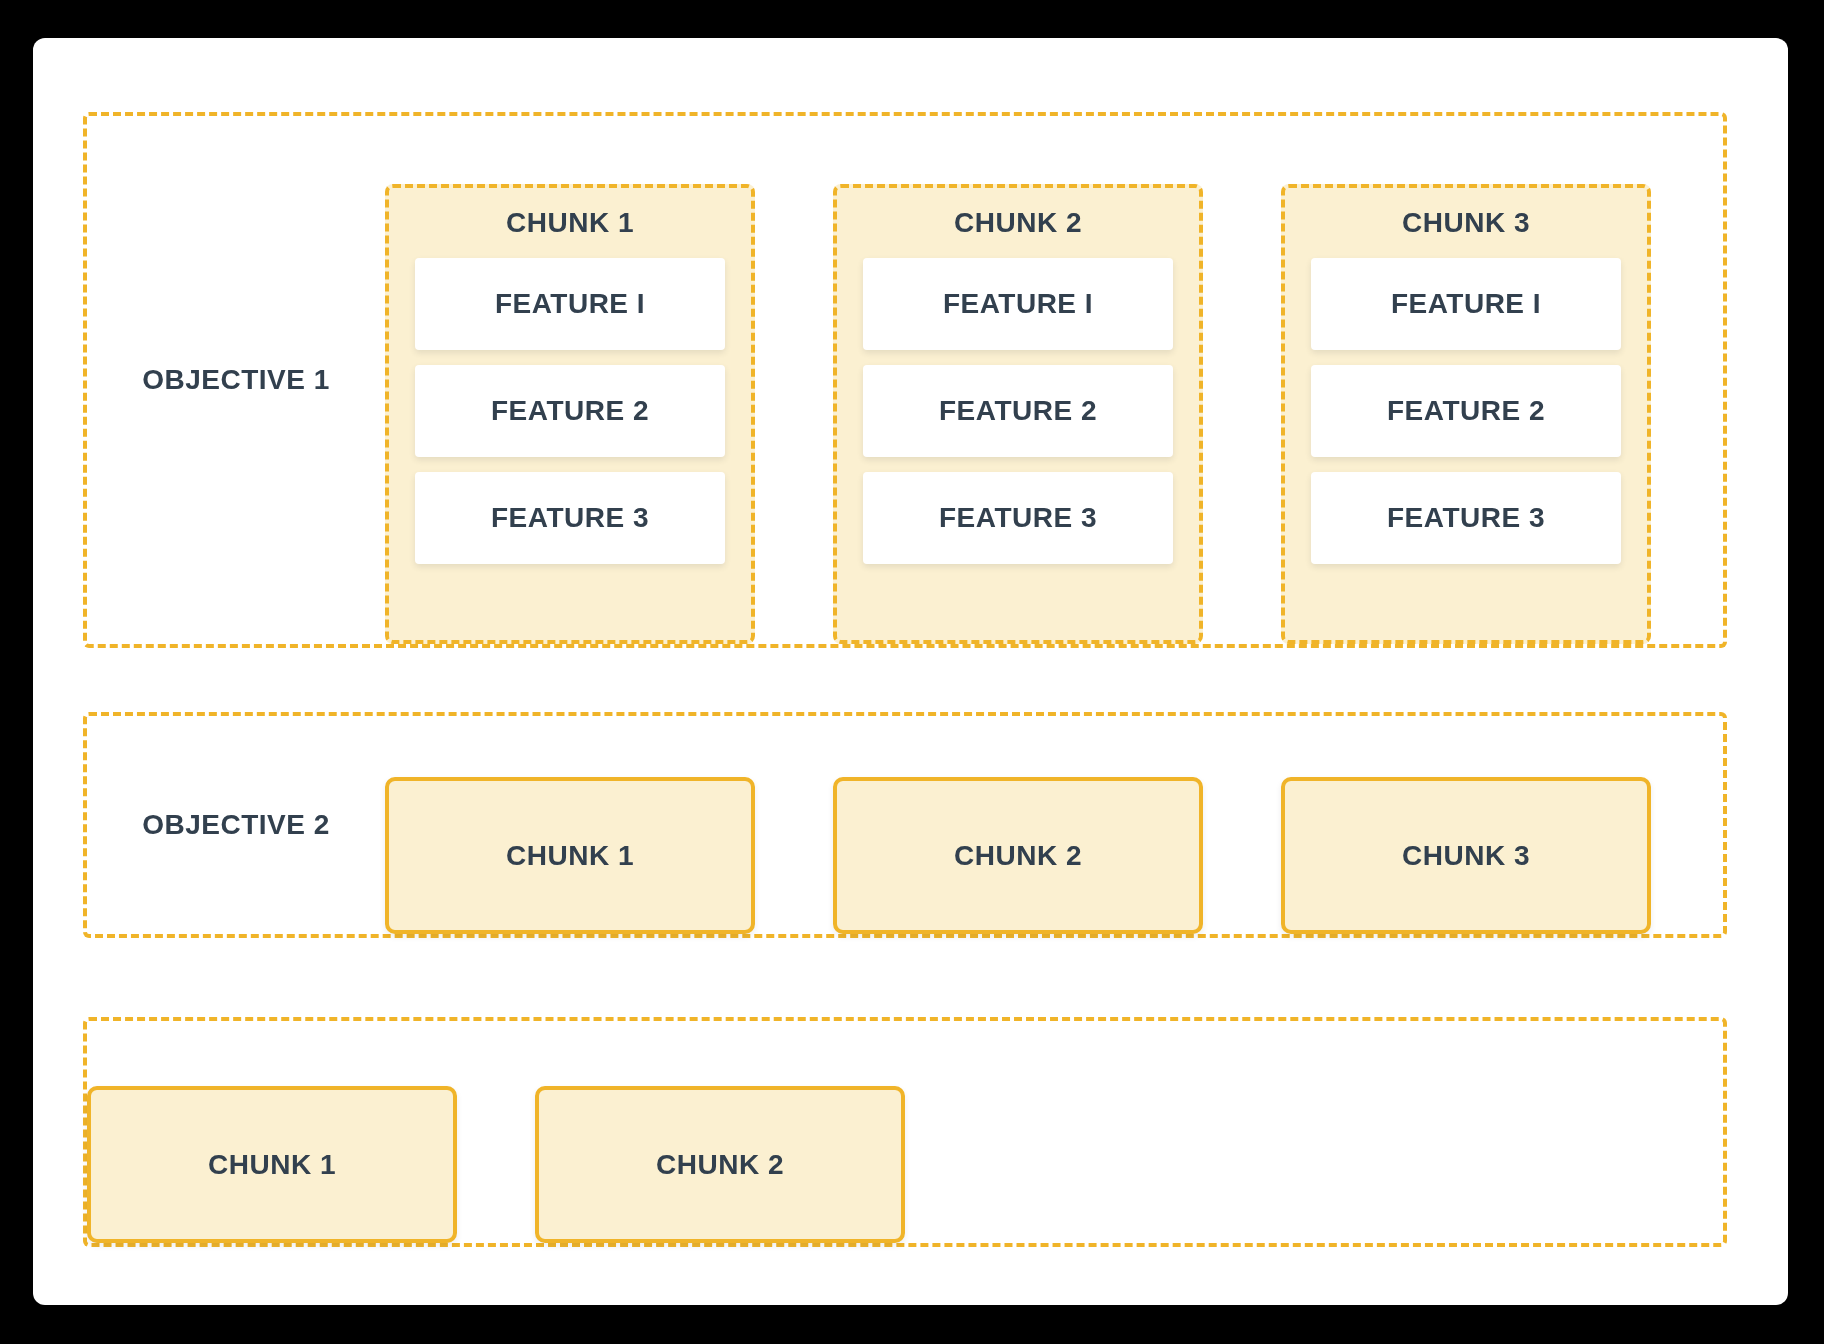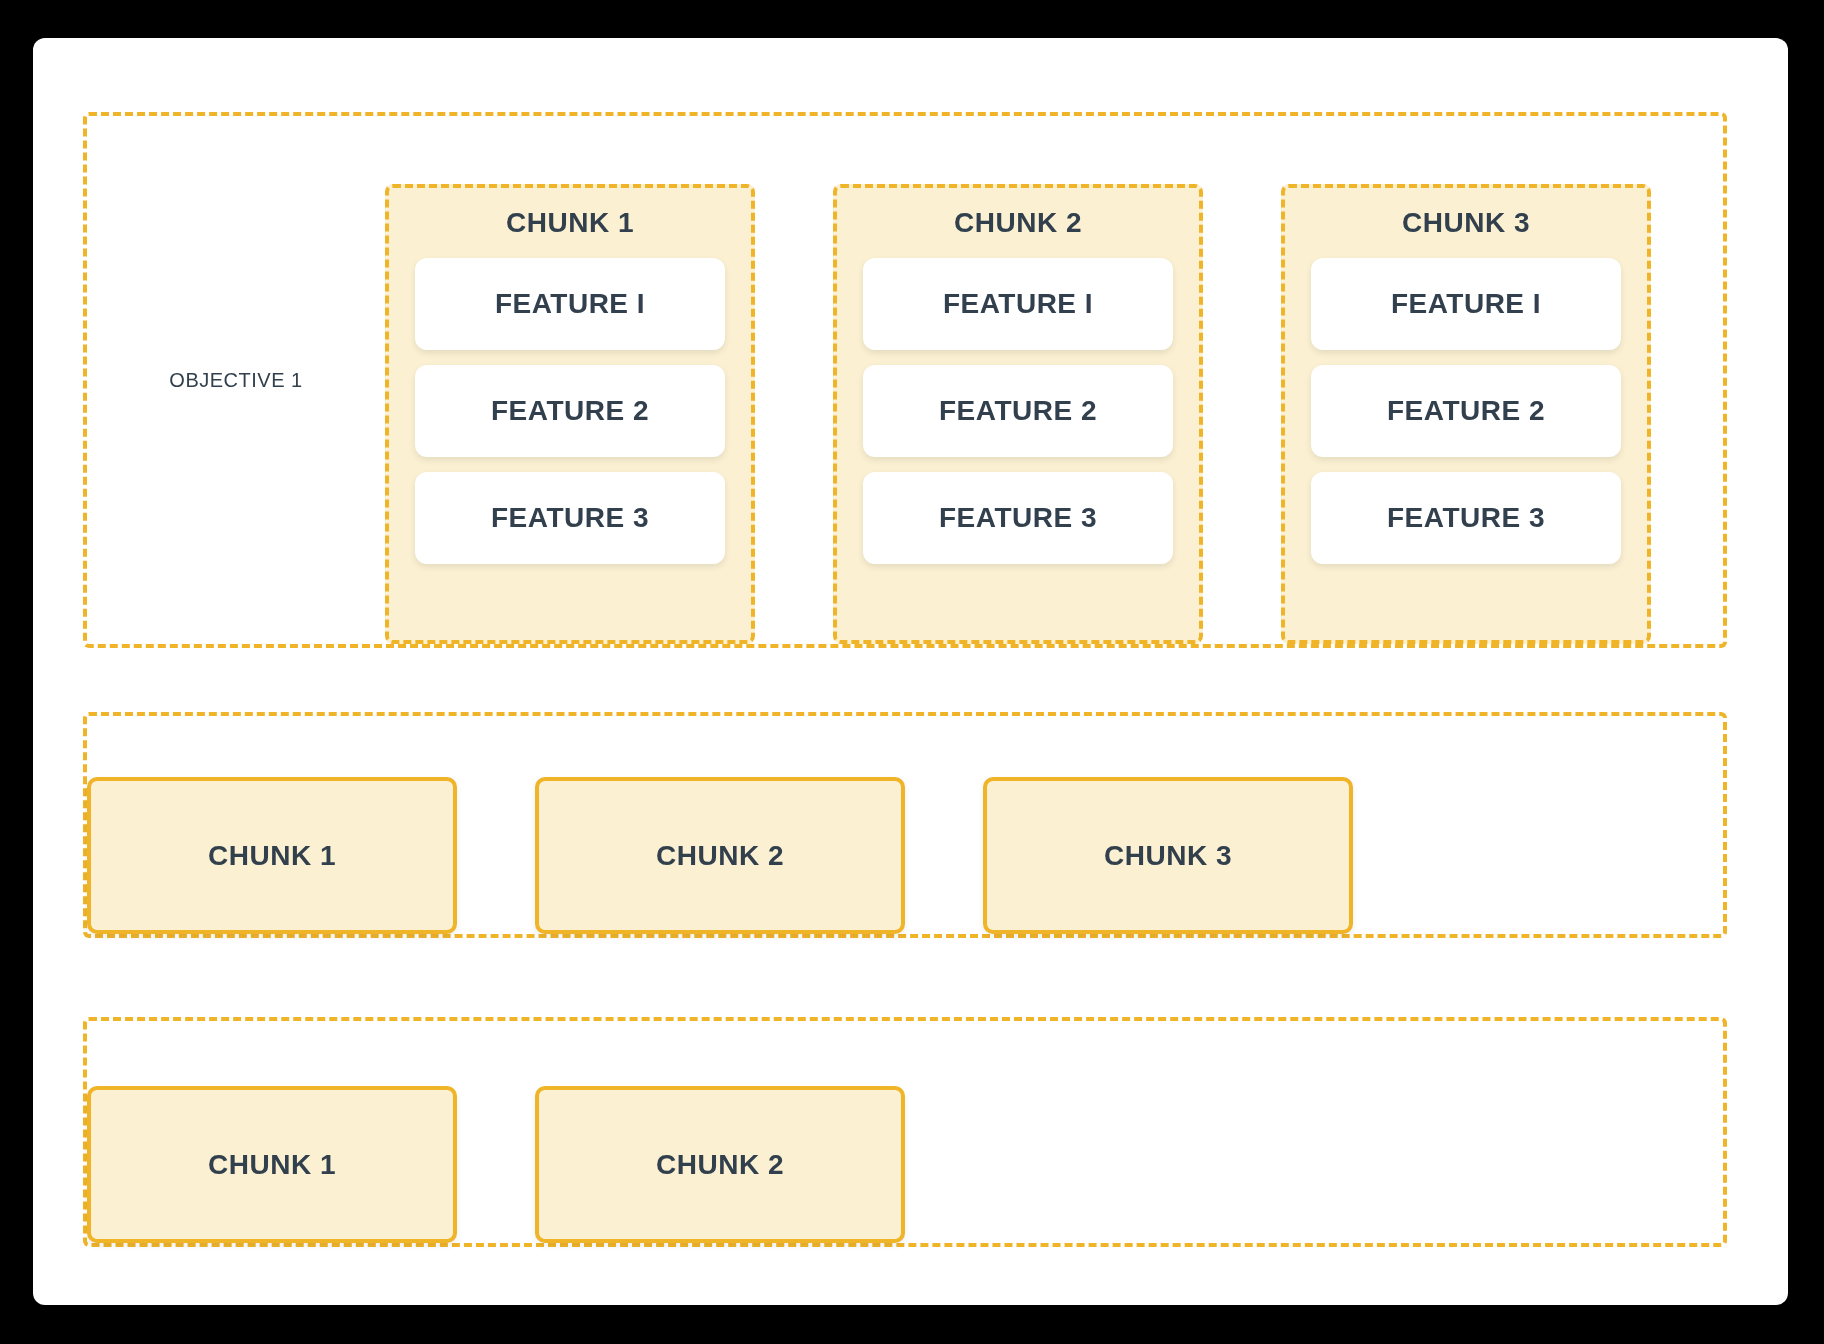--- a/index.html
+++ b/index.html
@@ -38,22 +38,22 @@
     align-items: stretch;
   }
   .row-1 { height: 536px; margin-bottom: 64px; }
   .row-2 { height: 226px; margin-bottom: 79px; }
   .row-3 { height: 230px; }
   .row-label {
     flex: 0 0 298px;
     display: flex;
     align-items: center;
     justify-content: center;
-    font-size: 20px;
-    font-weight: 400;
+    font-size: 28px;
+    font-weight: 700;
     letter-spacing: 0.5px;
     color: var(--ink);
     white-space: nowrap;
   }
   .chunks {
     display: flex;
     gap: 78px;
     align-items: flex-end;
   }
   .chunk-detailed {
@@ -70,21 +70,21 @@
     letter-spacing: 0.5px;
     color: var(--ink);
     line-height: 34px;
     margin-bottom: 18px;
     white-space: nowrap;
   }
   .feature {
     height: 92px;
     margin-bottom: 15px;
     background: #FFFFFF;
-    border-radius: 12px;
+    border-radius: 4px;
     box-shadow: 0 3px 6px rgba(31, 41, 51, 0.10);
     display: flex;
     align-items: center;
     justify-content: center;
     font-size: 28px;
     font-weight: 700;
     letter-spacing: 0.5px;
     color: var(--ink);
     white-space: nowrap;
   }
@@ -132,20 +132,21 @@
           <div class="chunk-title">CHUNK 3</div>
           <div class="feature">FEATURE I</div>
           <div class="feature">FEATURE 2</div>
           <div class="feature">FEATURE 3</div>
         </div>
 
       </div>
     </section>
 
     <section class="row row-2">
+      <div class="row-label">OBJECTIVE 2</div>
       <div class="chunks">
         <div class="chunk-simple">CHUNK 1</div>
         <div class="chunk-simple">CHUNK 2</div>
         <div class="chunk-simple">CHUNK 3</div>
       </div>
     </section>
 
     <section class="row row-3">
       <div class="chunks">
         <div class="chunk-simple">CHUNK 1</div>

